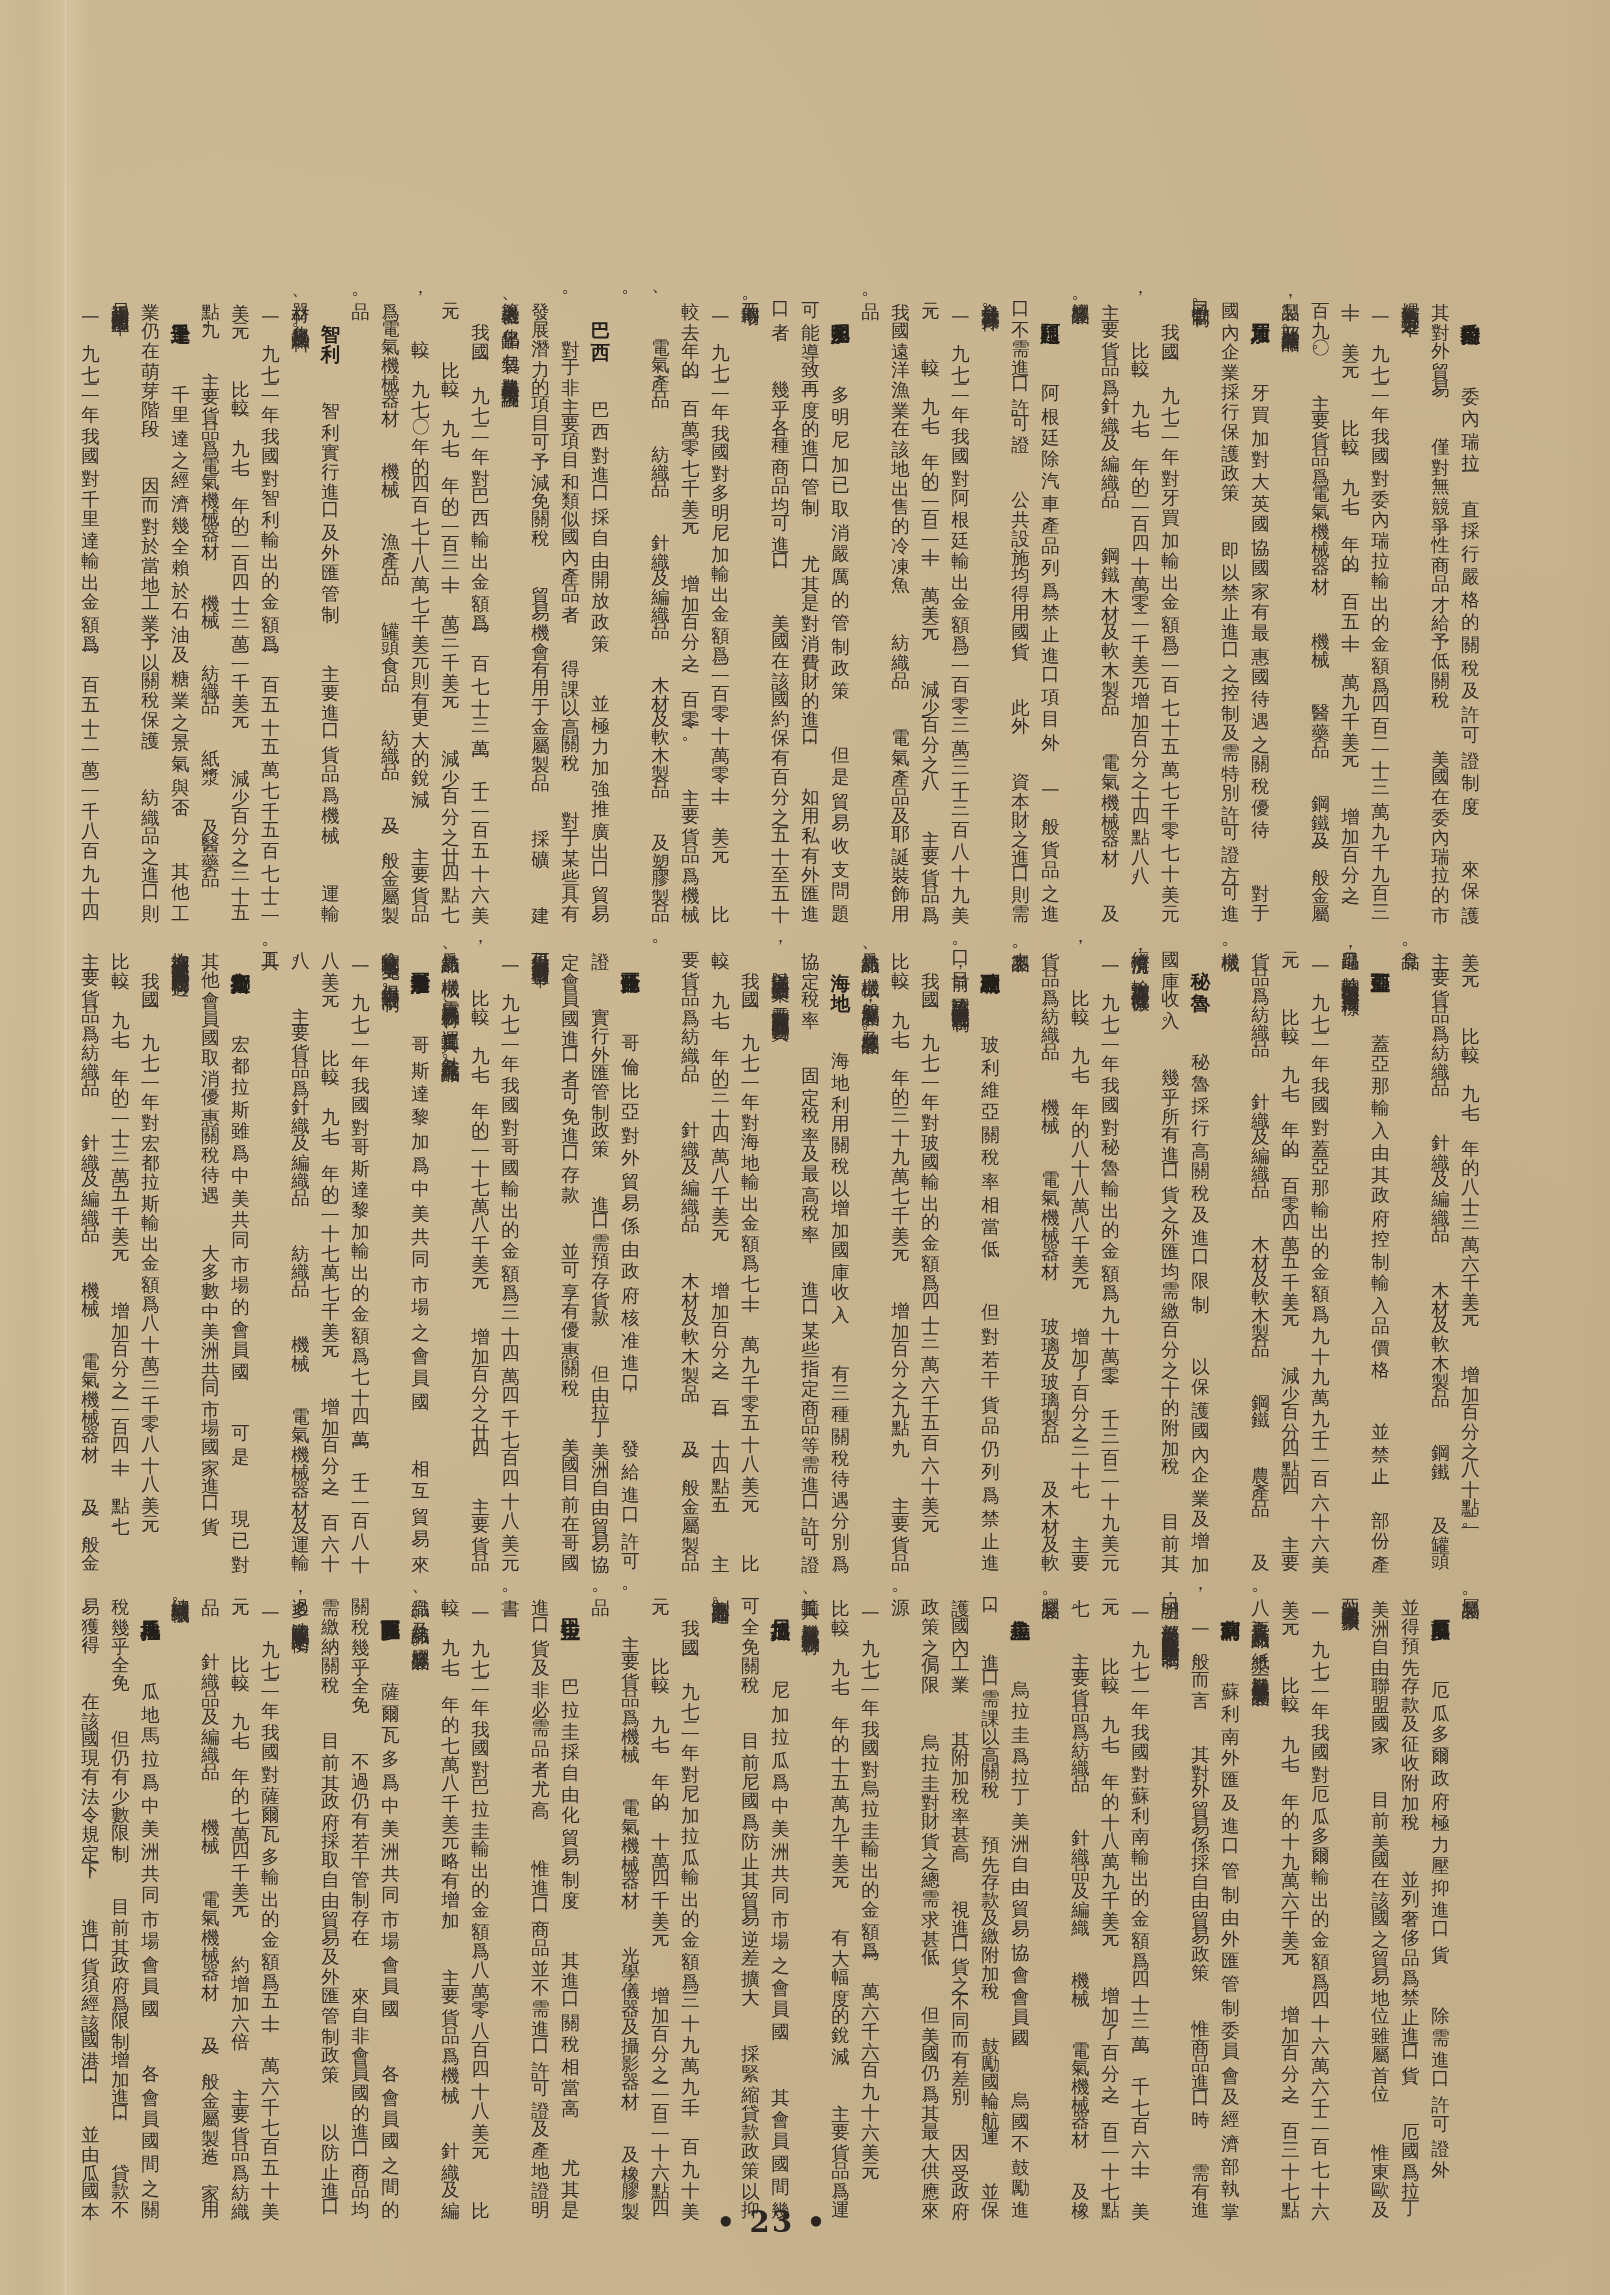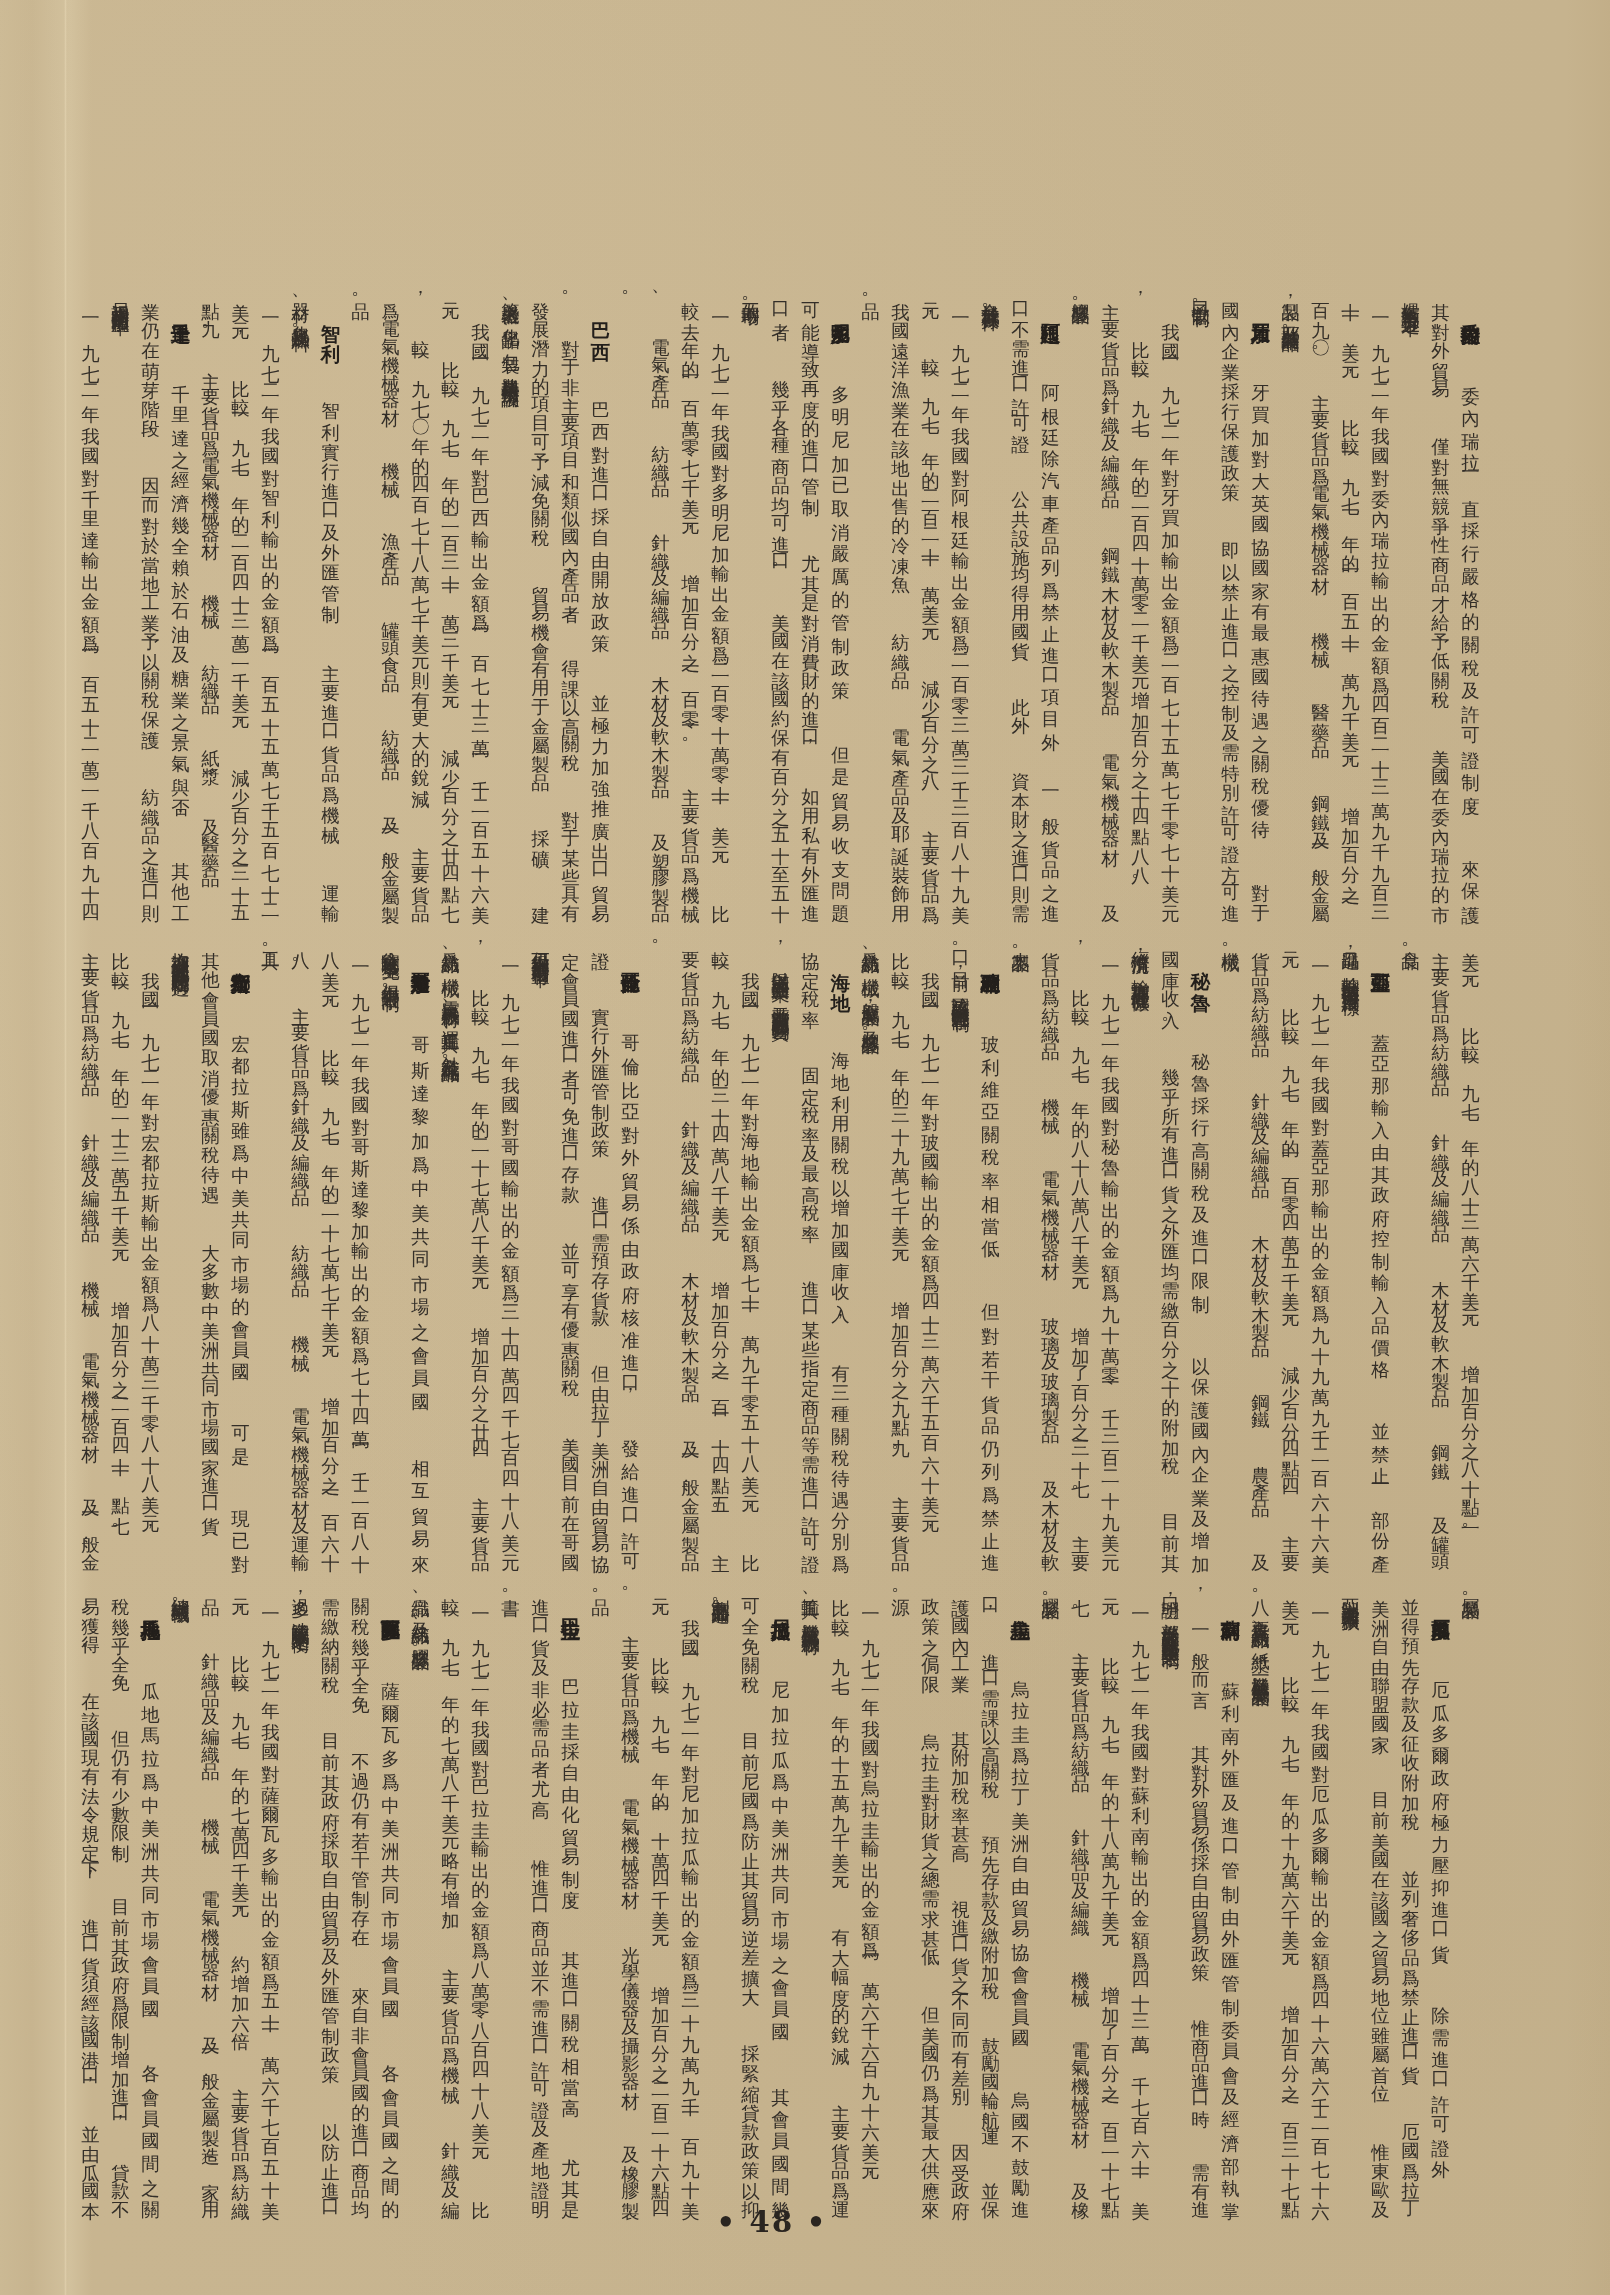--- a/index.html
+++ b/index.html
@@ -194,15 +194,15 @@
     <div class="col s">過多，造成國際收支之不平衡。</div>
     <div class="col i">一九七二年我國對薩爾瓦多輸出的金額爲五十一萬六千七百五十美</div>
     <div class="col">元，比較一九七一年的七萬四千美元，約增加六倍。主要貨品爲紡織</div>
     <div class="col">品、針織品及編織品、機械、電氣機械器材、及一般金屬製造（家用</div>
     <div class="col s">縫紉機或機頭）。</div>
     <div class="col"><span class="hd">瓜地馬拉</span><span>瓜地馬拉爲中美洲共同市場會員國，各會員國間之關</span></div>
     <div class="col">稅幾乎全免，但仍有少數限制。目前其政府爲限制增加進口，貸款不</div>
     <div class="col">易獲得。在該國現有法令規定下，進口貨須經該國港口，並由瓜國本</div>
   </div>
 
-  <div class="pagenum">• 48 •</div>
+  <div class="pagenum">• 23 •</div>
 </div>
 
 
 </body></html>

